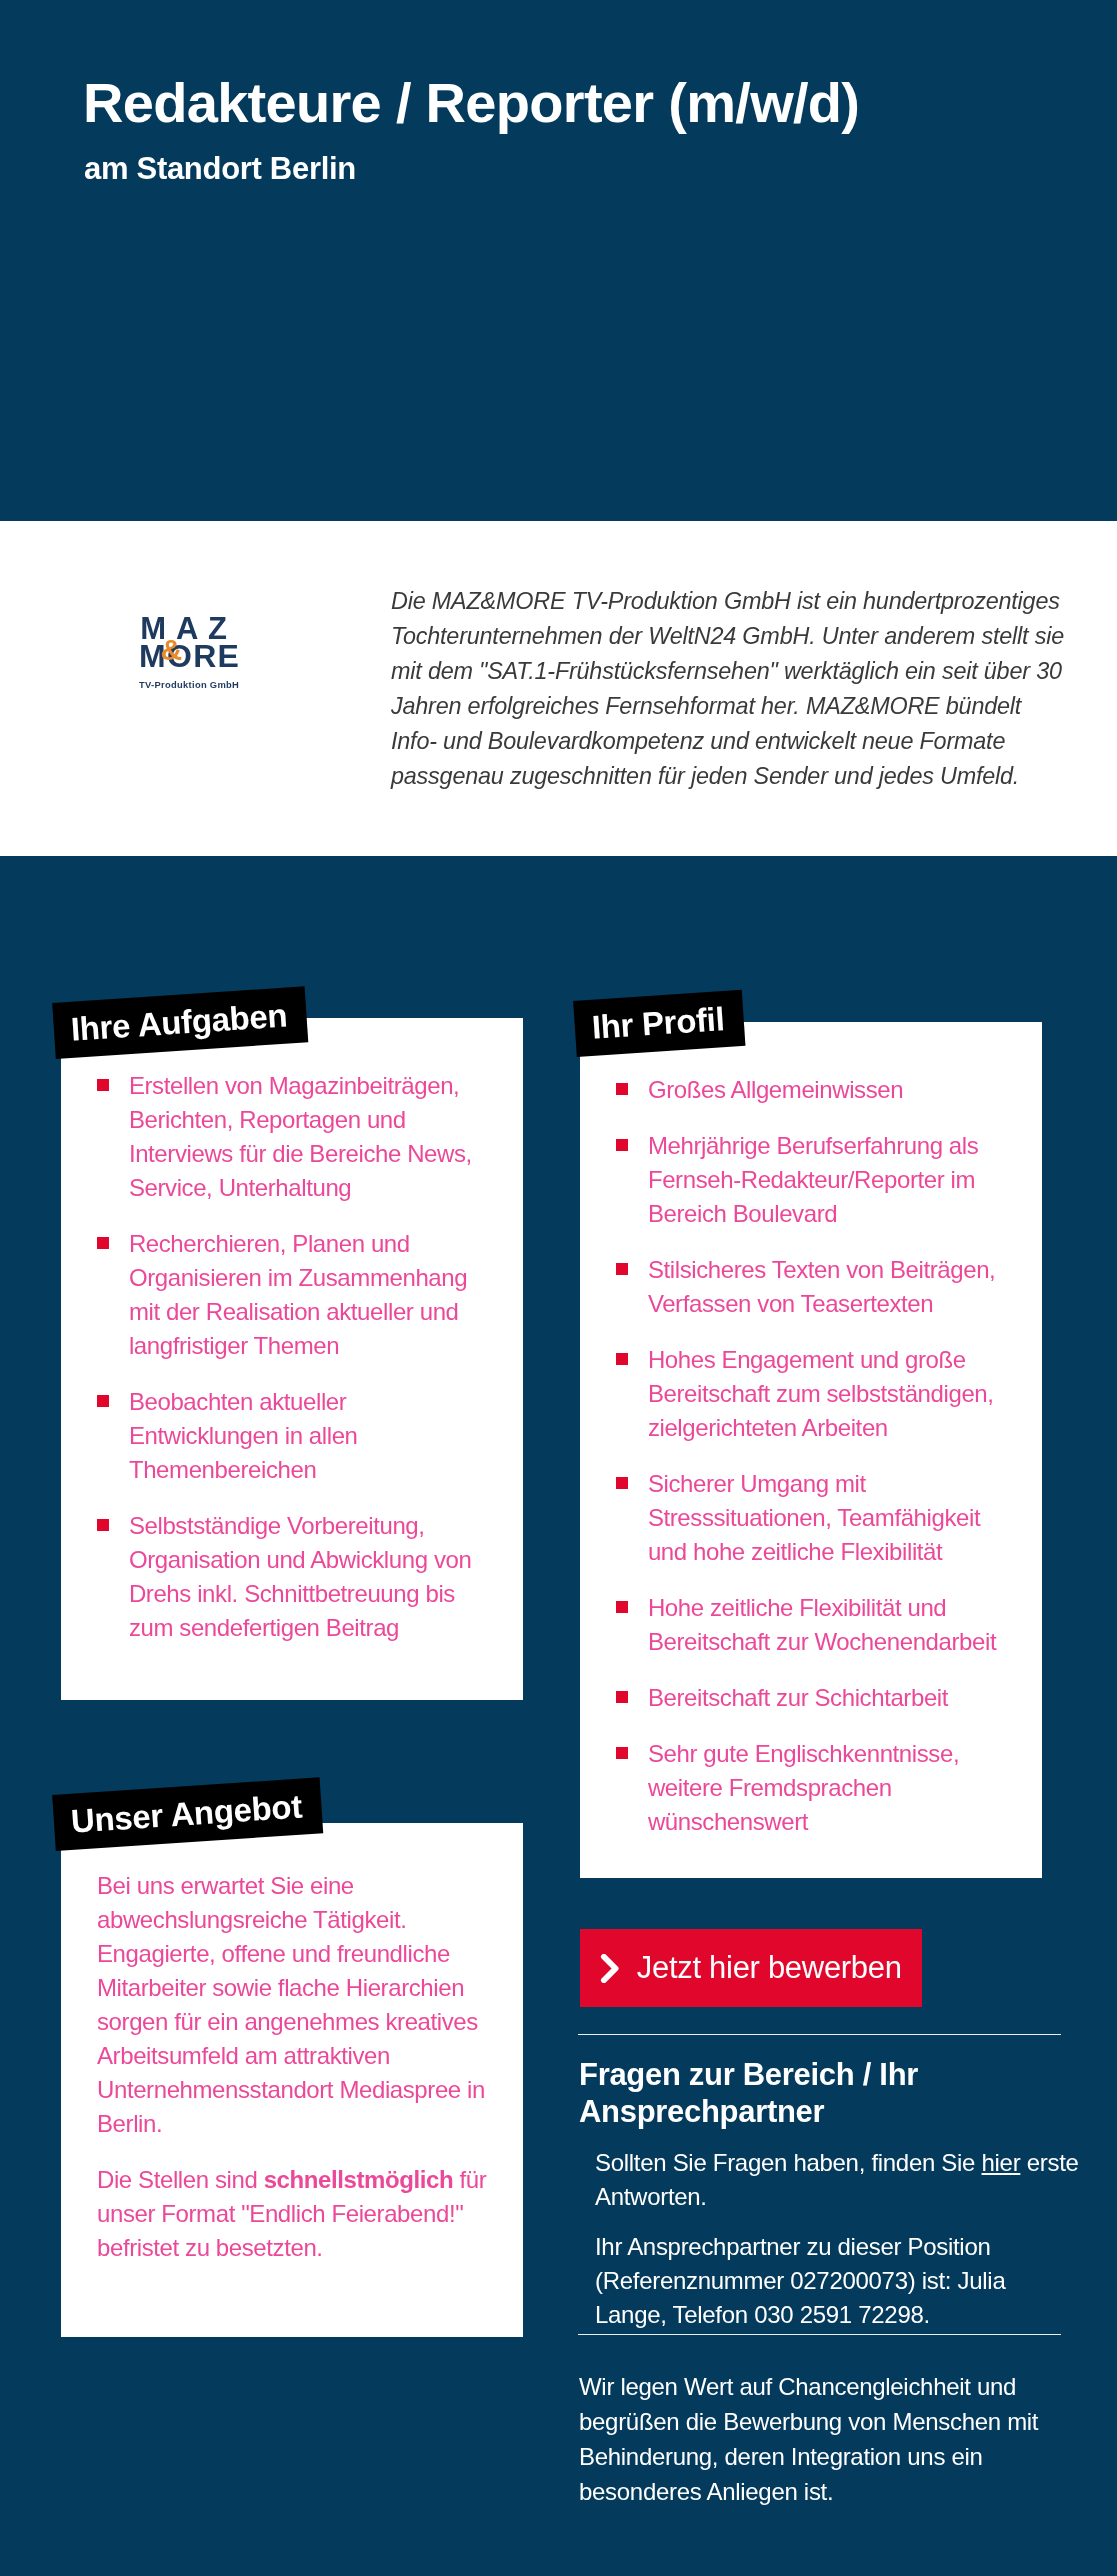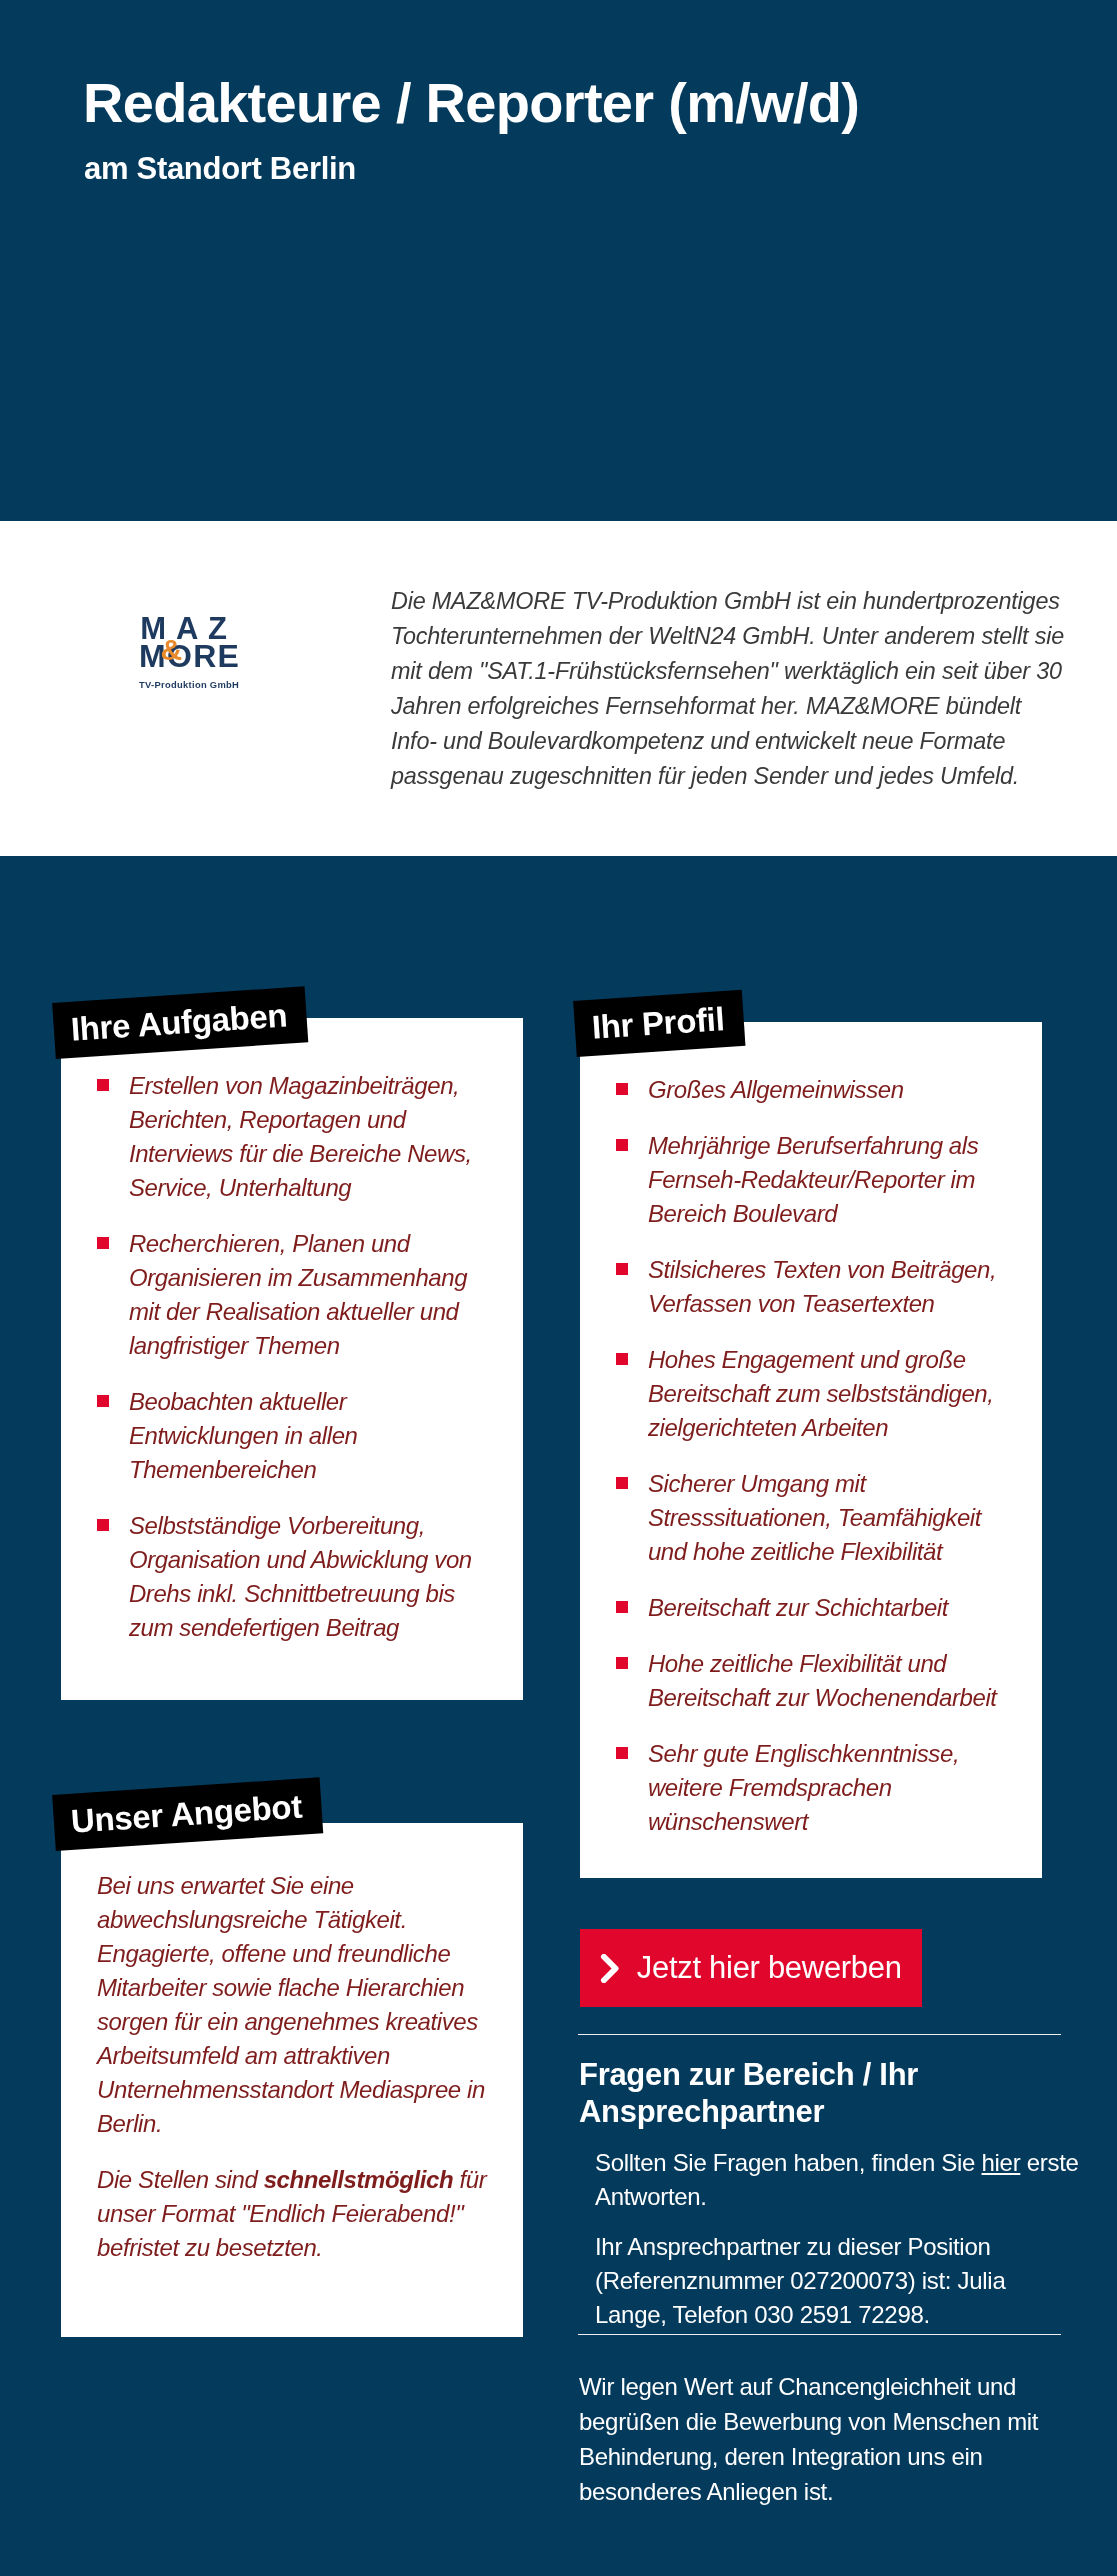--- a/index.html
+++ b/index.html
@@ -41,21 +41,21 @@
   .card{position:absolute;background:#ffffff;overflow:hidden;z-index:1;}
   .card-tasks{left:61px;top:1018px;width:462px;height:682px;}
   .card-profile{left:580px;top:1022px;width:462px;height:856px;}
   .card-offer{left:61px;top:1823px;width:462px;height:514px;}
   .card-inner{padding:51px 27px 26px 36px;}
   .blist{list-style:none;margin:0;padding:0;}
   .blist li{display:flex;margin:0 0 22px 0;}
   .blist li:last-child{margin-bottom:0;}
   .sq{flex:0 0 auto;width:12.4px;height:12.4px;background:#E1062C;margin:9.8px 19.5px 0 0;}
   .item-text,.card-p{
-    color:#7f1d1d;font-size:24px;line-height:34px;letter-spacing:-0.4px;font-style:italic;
+    color:#ec4899;font-size:24px;line-height:34px;letter-spacing:-0.4px;
   }
   .card-p{margin:0 0 22px 0;}
   .card-p:last-child{margin-bottom:0;}
   .card-p strong{font-weight:bold;}
   
   .apply-btn{
     position:absolute;left:580px;top:1929px;width:342px;height:78px;background:#E1062C;
     display:flex;align-items:center;justify-content:center;cursor:pointer;border:none;
   }
   .chev{width:19.5px;height:29px;margin-right:17px;flex:0 0 auto;}
@@ -141,25 +141,25 @@
         <li>
             <span class="sq"></span>
             <span class="item-text">Hohes Engagement und große Bereitschaft zum selbstständigen, zielgerichteten Arbeiten</span>
           </li>
         <li>
             <span class="sq"></span>
             <span class="item-text">Sicherer Umgang mit Stresssituationen, Teamfähigkeit und hohe zeitliche Flexibilität</span>
           </li>
         <li>
             <span class="sq"></span>
-            <span class="item-text">Bereitschaft zur Schichtarbeit</span>
+            <span class="item-text">Hohe zeitliche Flexibilität und Bereitschaft zur Wochenendarbeit</span>
           </li>
         <li>
             <span class="sq"></span>
-            <span class="item-text">Hohe zeitliche Flexibilität und Bereitschaft zur Wochenendarbeit</span>
+            <span class="item-text">Bereitschaft zur Schichtarbeit</span>
           </li>
         <li>
             <span class="sq"></span>
             <span class="item-text">Sehr gute Englischkenntnisse, weitere Fremdsprachen wünschenswert</span>
           </li>
       </ul>
     </div>
   </div>
 
   <div class="tag" style="left:54px;top:1795px;">Unser Angebot</div>

